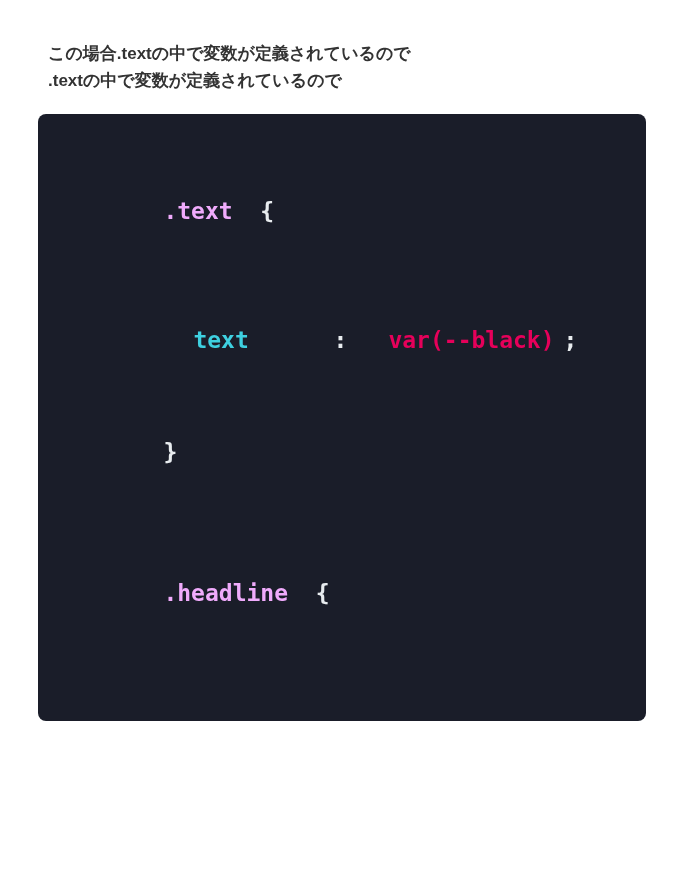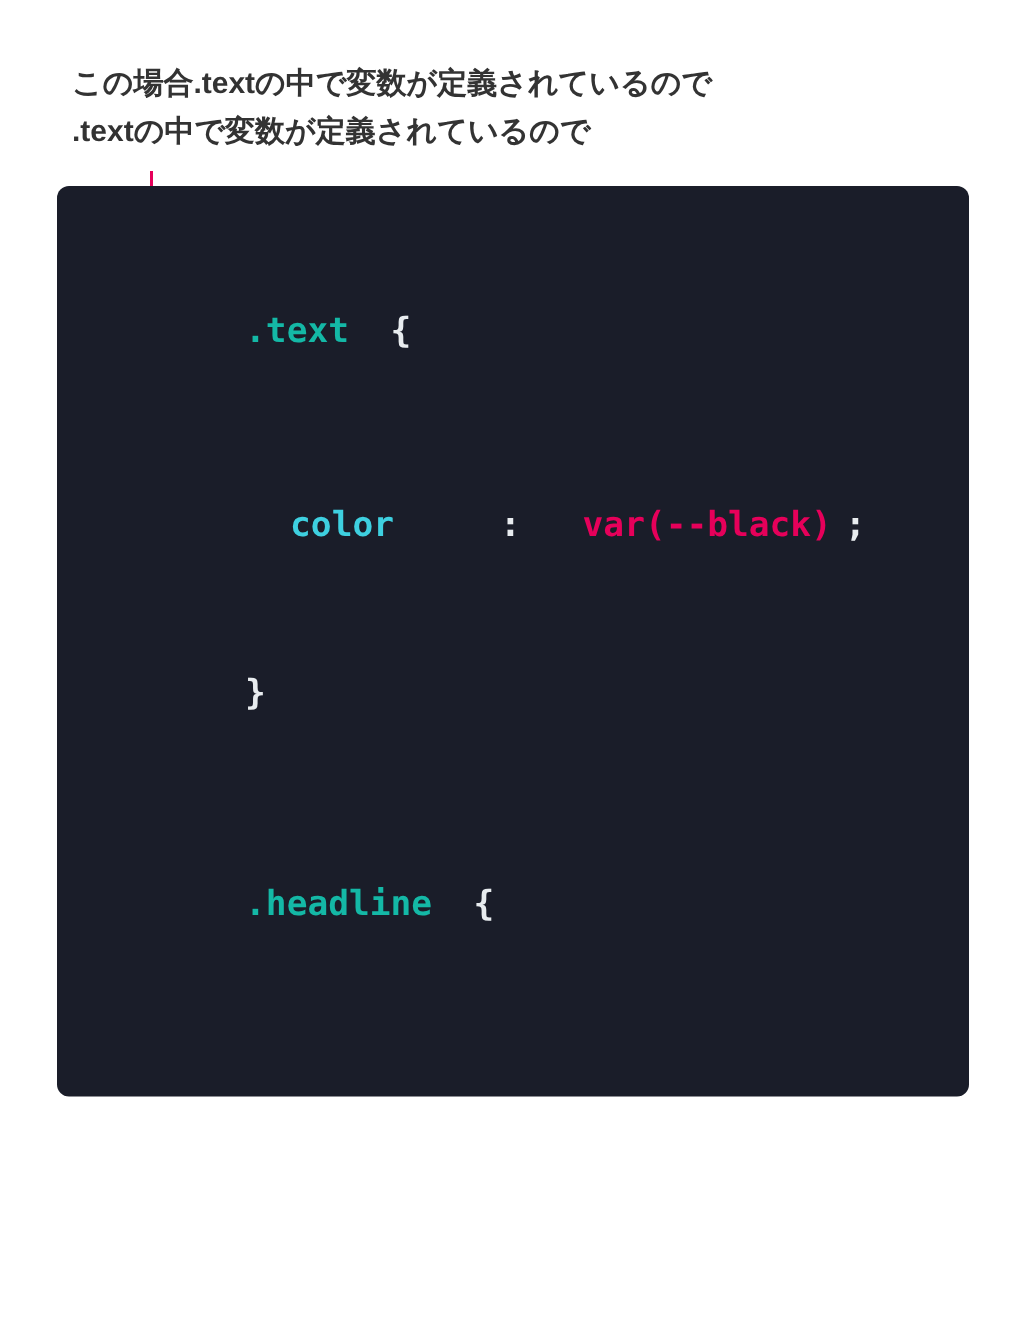--- a/index.html
+++ b/index.html
@@ -10,21 +10,21 @@
     body {
       font-family: -apple-system, BlinkMacSystemFont, "Hiragino Sans", "Hiragino Kaku Gothic ProN", "Yu Gothic", sans-serif;
       background: #ffffff;
       width: 684px;
       height: 883px;
       position: relative;
       padding: 40px 38px;
     }
     .caption {
       color: #333;
-      font-size: 20px;
+      font-size: 17px;
       font-weight: 600;
       line-height: 1.6;
       margin-bottom: 20px;
       margin-left: 10px;
     }
     .connector-vert {
       position: absolute;
       left: 100px;
       top: 114px;
       width: 2px;
@@ -48,21 +48,21 @@
       font-weight: 700;
       line-height: 1.5;
       position: relative;
     }
     .code-line {
       margin-bottom: 8px;
       white-space: pre;
     }
     .indent1 { padding-left: 30px; }
     .spacer { height: 30px; }
-    .selector { color: #14b8a6; text-align: center; }
+    .selector { color: #f0abfc; text-align: center; }
     .brace { color: #e8ecef; }
     .property { color: #3ed0e0; }
     .colon { color: #e8ecef; }
     .value { color: #e6005a; }
     .semicolon { color: #e8ecef; }
     .seg { display: inline-block; }
     .prop-col { width: 140px; }
     .colon-col { width: 30px; text-align: left; }
     .gap { width: 25px; }
     .bracket-top {
@@ -101,21 +101,21 @@
 <div class="code-block">
 
   <div class="code-line">
     <span class="selector">.text</span><span>  </span><span class="brace">{</span>
   </div>
 
   <div style="height:18px"></div>
 
 
   <div class="code-line indent1">
-    <span class="seg prop-col property">color</span><span class="seg colon-col colon">:</span><span class="seg gap"></span><span class="seg value" style="width:175px;">var(--black)</span><span class="seg semicolon">;</span>
+    <span class="seg prop-col property">text</span><span class="seg colon-col colon">:</span><span class="seg gap"></span><span class="seg value" style="width:175px;">var(--black)</span><span class="seg semicolon">;</span>
   </div>
 
   <div class="code-line">
     <span class="brace">}</span>
   </div>
 
   <div class="spacer"></div>
 
   <div class="code-line">
     <span class="selector">.headline</span><span>  </span><span class="brace">{</span>

